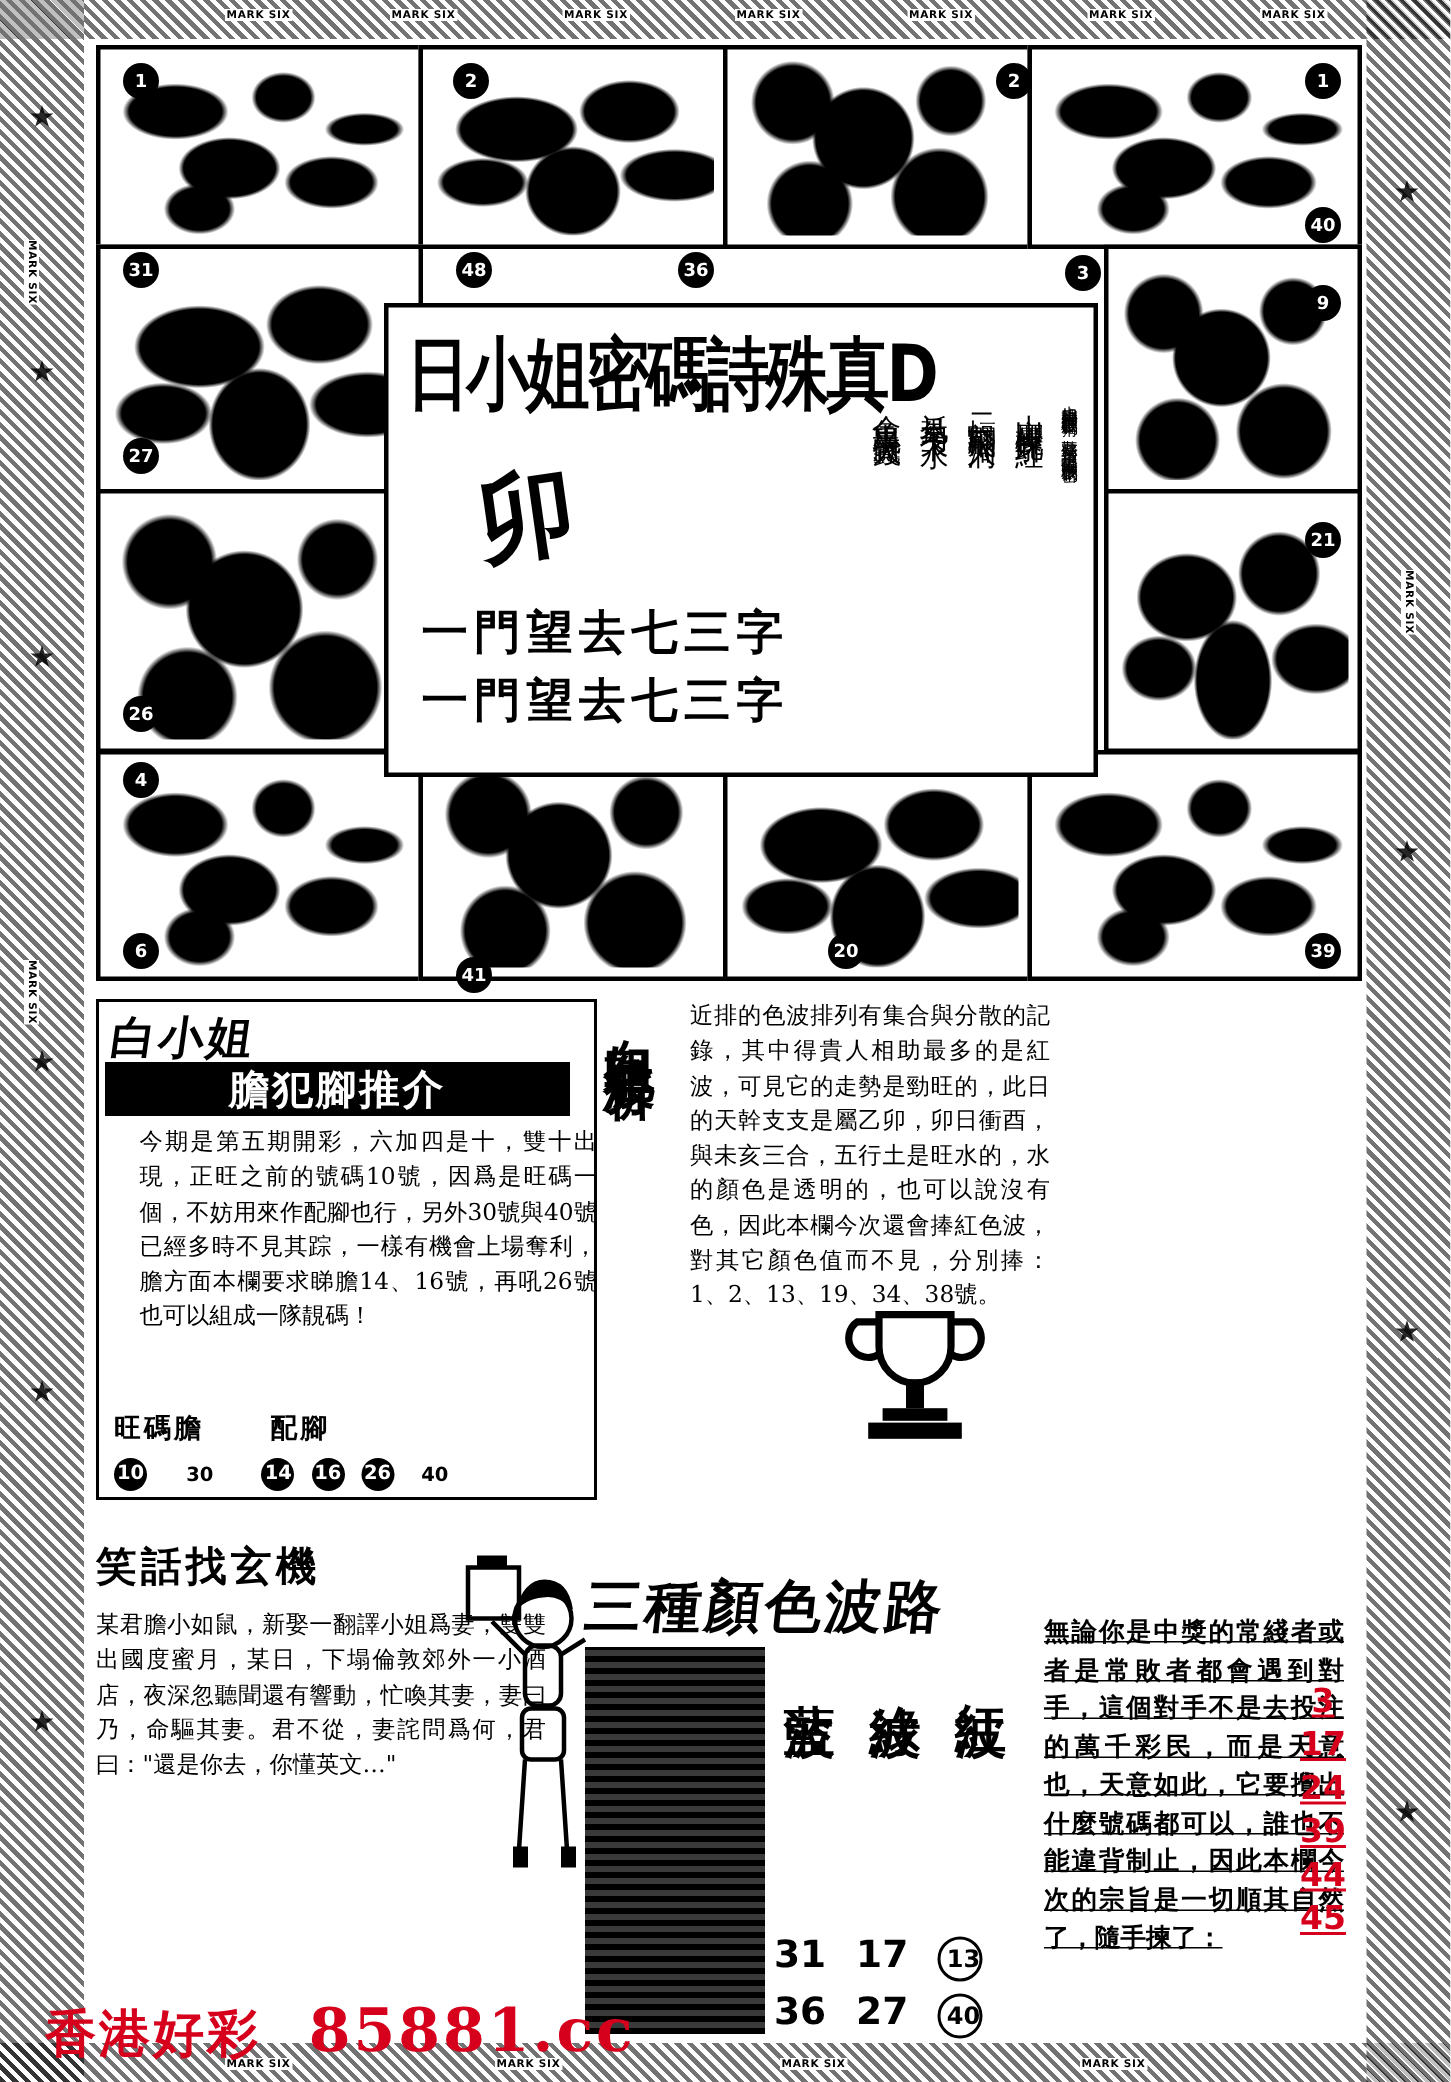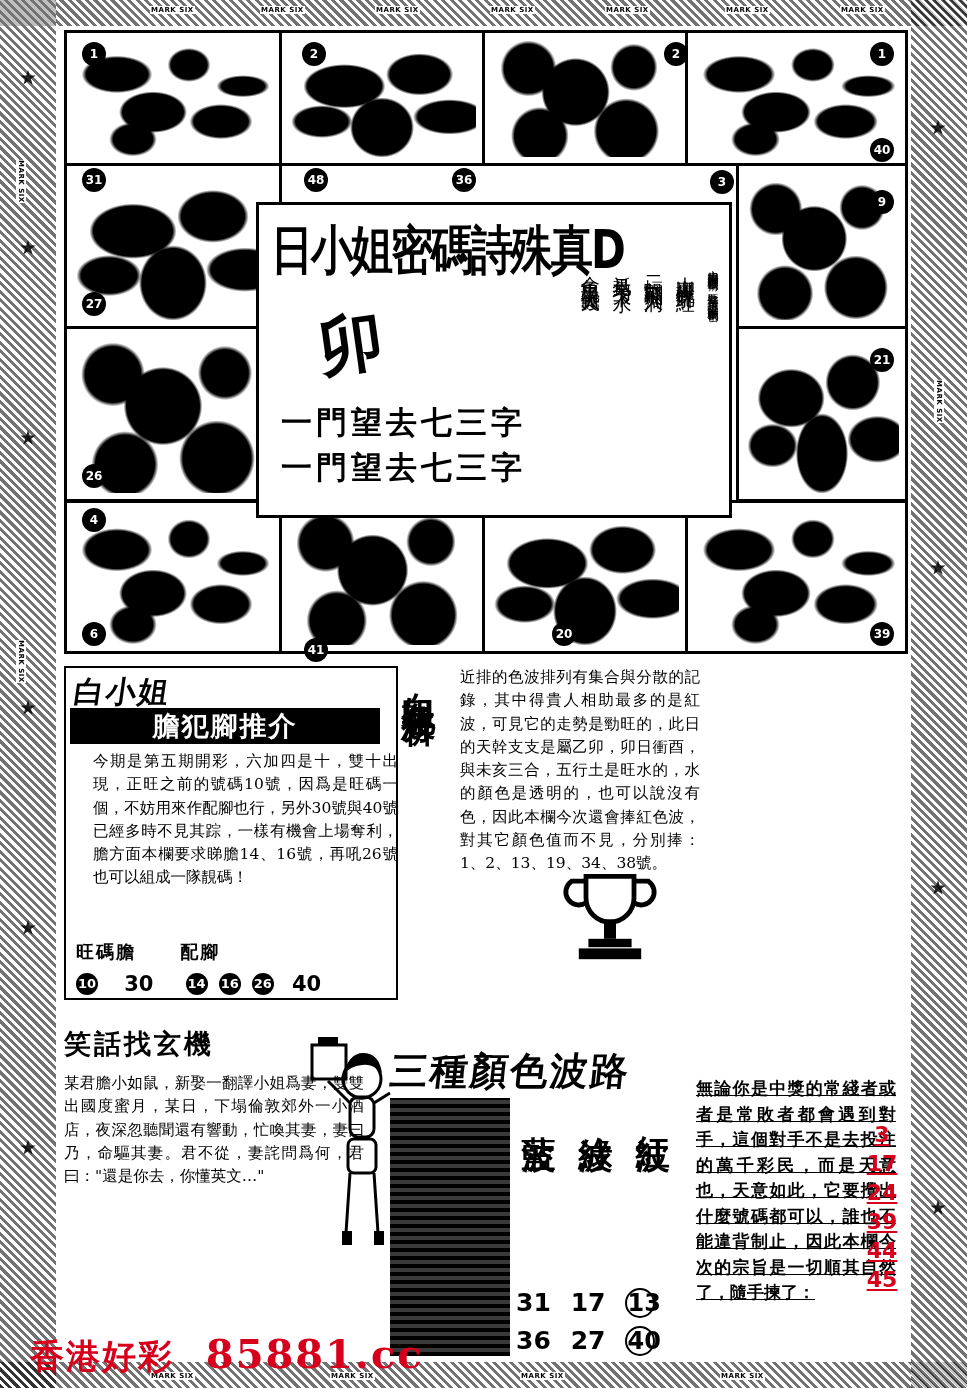--- a/index.html
+++ b/index.html
@@ -75,21 +75,21 @@
   .p-intro .hdr{position:absolute;left:8px;top:4px;font-size:30px;font-weight:bold;
       font-family:"DejaVu Serif","Liberation Serif",serif;letter-spacing:2px;transform:skewX(-8deg);}
   .p-intro .hdr2{position:absolute;left:4px;top:40px;width:310px;background:#000;color:#fff;
       font-size:27px;font-weight:bold;text-align:center;letter-spacing:2px;}
   .p-intro .body{position:absolute;left:27px;top:82px;width:305px;font-size:15.5px;
       line-height:1.5;text-align:justify;font-family:"DejaVu Serif","Liberation Serif",serif;}
   .p-intro .numrow{position:absolute;left:10px;top:272px;width:310px;}
   .p-intro .lbl{font-size:18px;font-weight:bold;letter-spacing:2px;}
   .ball{display:inline-block;width:22px;height:22px;border-radius:50%;background:#000;color:#fff;
       font-size:13px;font-weight:bold;line-height:22px;text-align:center;vertical-align:middle;}
-  .plain{display:inline-block;font-size:21px;font-weight:bold;vertical-align:middle;}
+  .plain{display:inline-block;font-size:13px;font-weight:bold;vertical-align:middle;}
 
   .p-vert{left:340px;top:640px;width:64px;height:330px;border:none;}
   .p-vert .v{writing-mode:vertical-rl;font-size:34px;font-weight:bold;letter-spacing:4px;
       font-family:"DejaVu Serif","Liberation Serif",serif;}
 
   .p-analysis{left:404px;top:640px;width:240px;height:330px;border:none;}
   .p-analysis .body{font-size:15.5px;line-height:1.5;text-align:justify;
       font-family:"DejaVu Serif","Liberation Serif",serif;}
   .trophy{position:absolute;left:90px;top:196px;width:120px;height:120px;}
 
@@ -123,21 +123,21 @@
   .p-three .hdr{font-size:38px;font-weight:bold;letter-spacing:2px;white-space:nowrap;
       font-family:"DejaVu Serif","Liberation Serif",serif;transform:skewX(-6deg);}
   .p-three .darkbox{position:absolute;left:0;top:52px;width:120px;height:258px;background:#1a1a1a;
       background-image:repeating-linear-gradient(0deg,#000 0 4px,#3a3a3a 4px 8px);}
   .waves{position:absolute;left:126px;top:52px;width:174px;}
   .wavecol{display:inline-block;writing-mode:vertical-rl;font-size:34px;font-weight:bold;
       letter-spacing:2px;font-family:"DejaVu Serif","Liberation Serif",serif;margin-right:6px;}
   .wavenums{position:absolute;left:126px;top:238px;width:174px;font-size:25px;font-weight:bold;
       line-height:1.5;}
   .circ{display:inline-block;width:26px;height:26px;border:2px solid #000;border-radius:50%;
-      font-size:24px;line-height:26px;text-align:center;}
+      font-size:16px;line-height:26px;text-align:right;}
 
   .p-tail{left:640px;top:1050px;width:200px;height:282px;border:none;text-decoration:underline;}
   .p-tail .body{font-size:17px;line-height:1.5;text-align:justify;font-weight:bold;
       font-family:"DejaVu Serif","Liberation Serif",serif;}
   .tail-col{position:absolute;right:-8px;top:44px;width:44px;}
   .tail-col div{font-size:22px;font-weight:bold;color:#d6001c;text-align:center;
       text-decoration:underline;line-height:1.32;}
 
   .brand{position:absolute;left:30px;top:1330px;font-size:34px;font-weight:bold;letter-spacing:2px;
       font-family:"DejaVu Serif","Liberation Serif",serif;}

